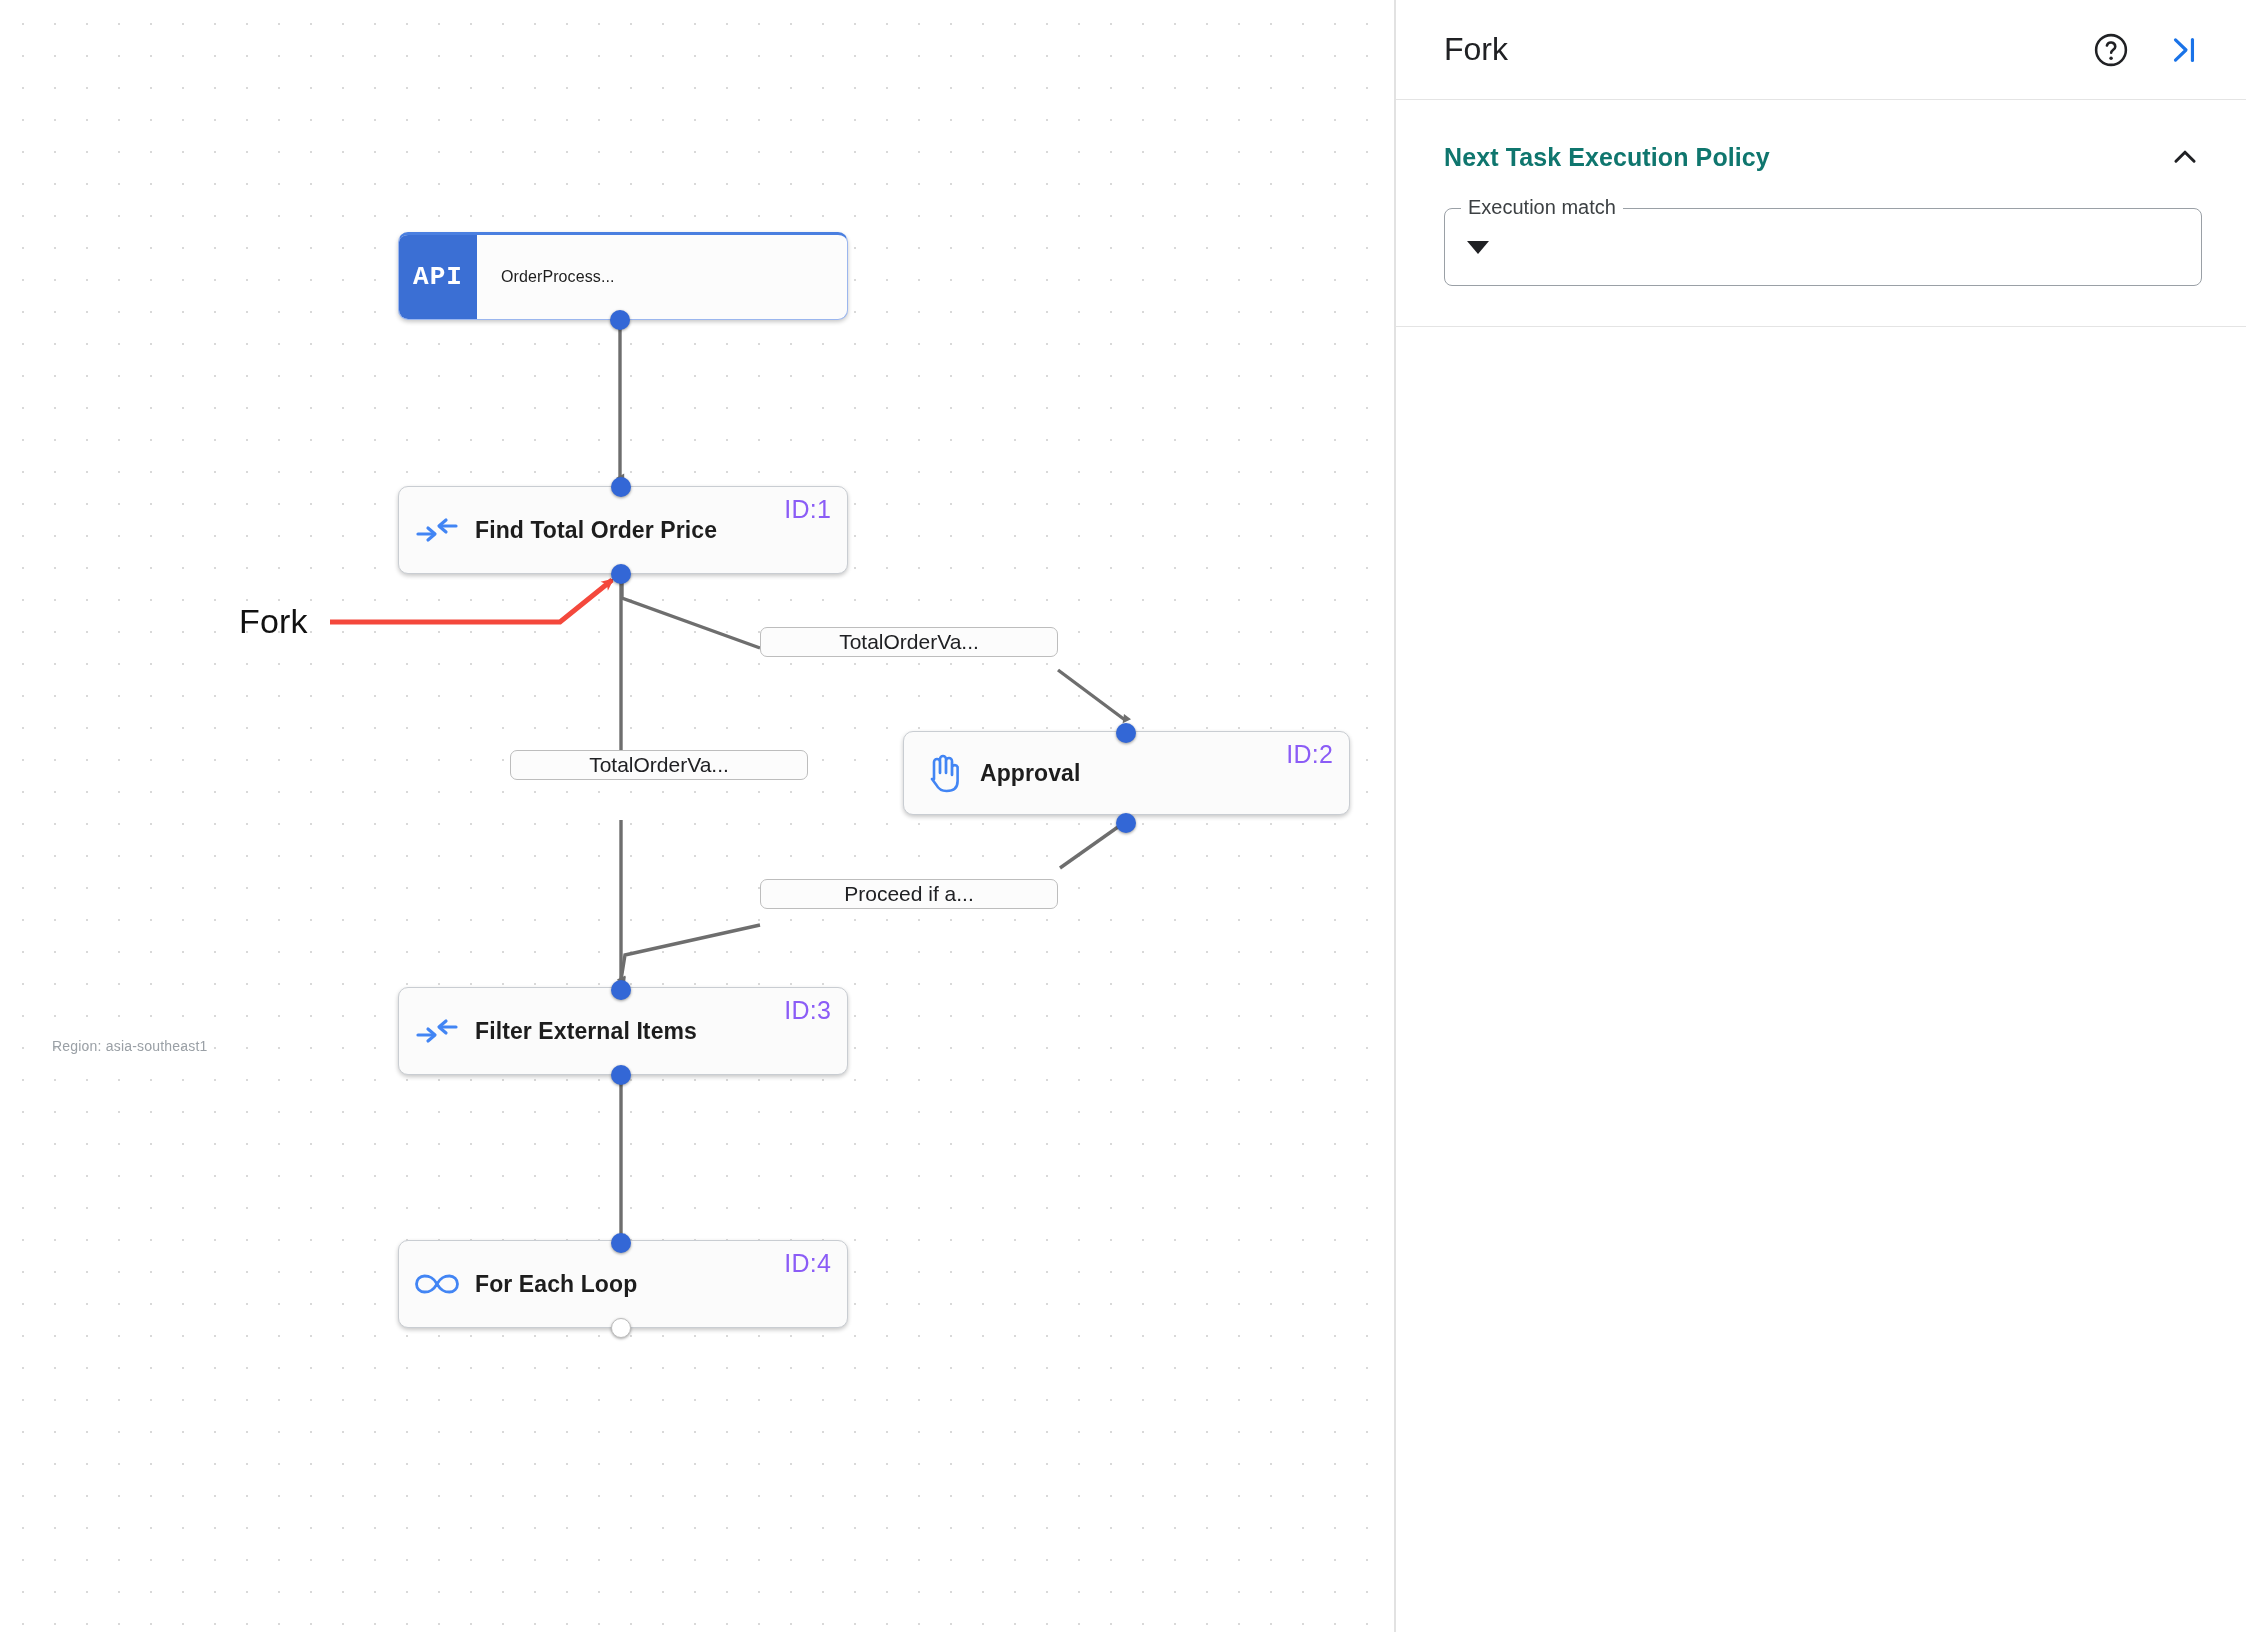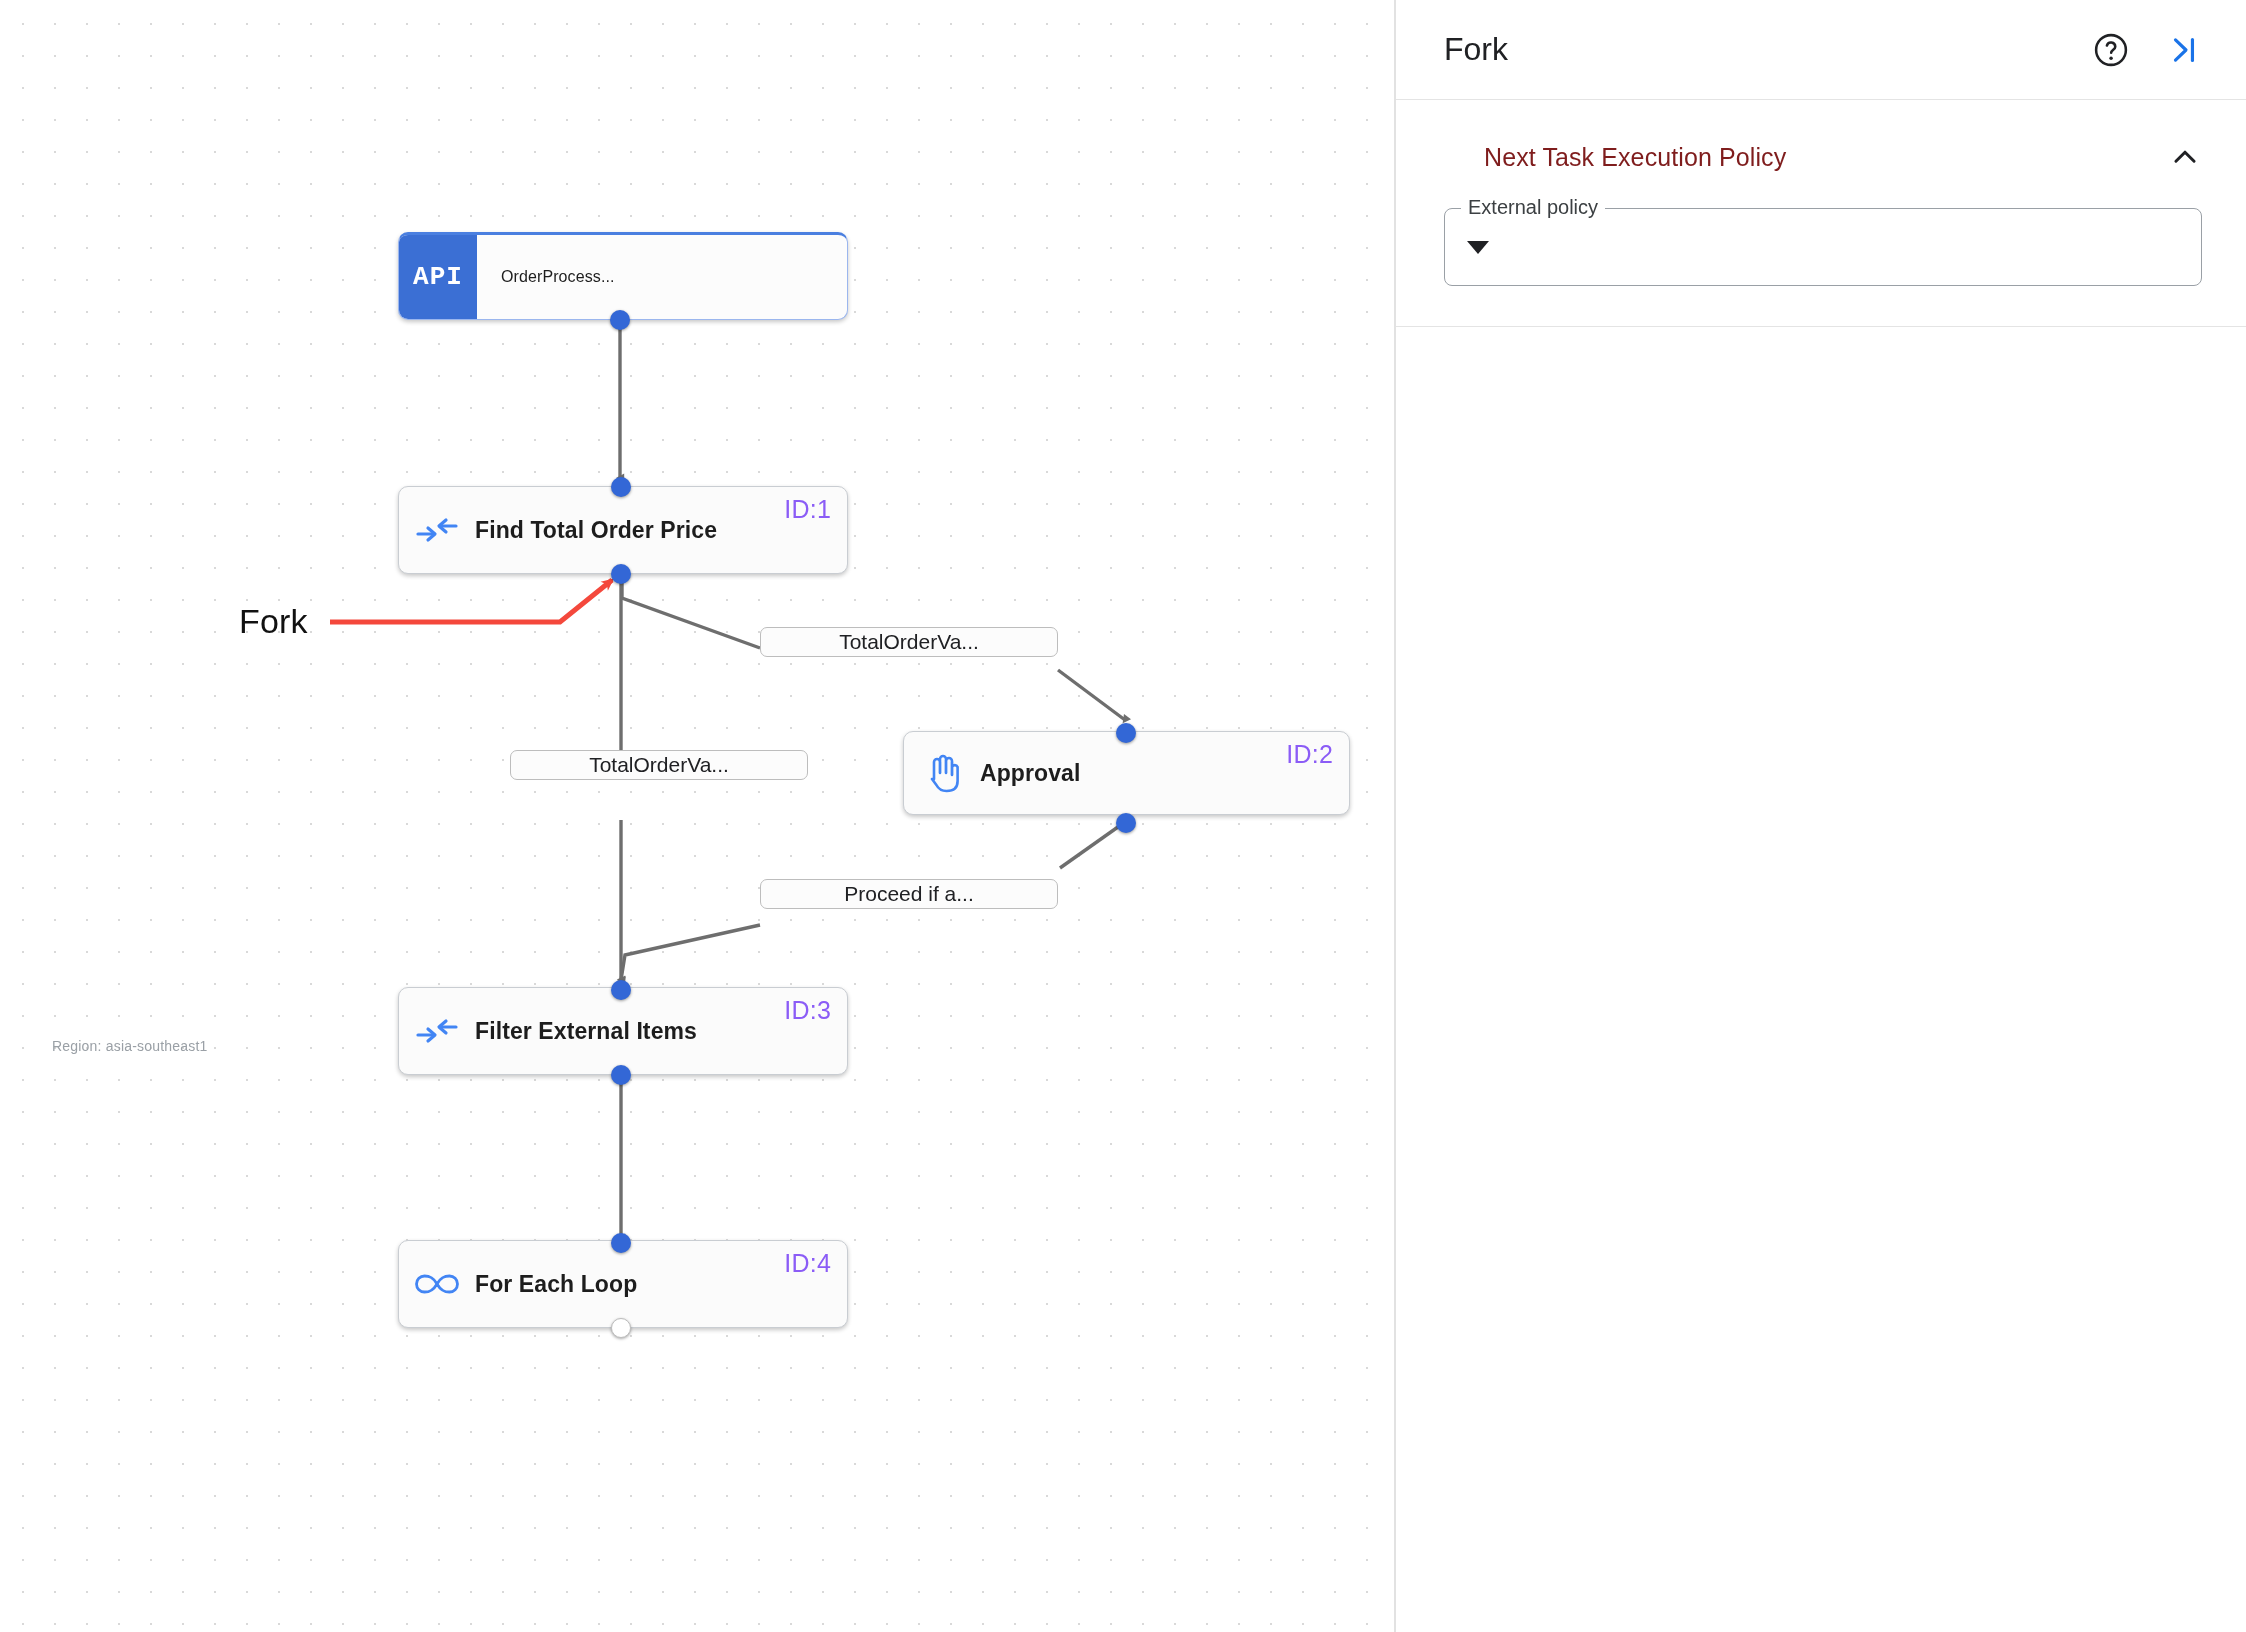--- a/index.html
+++ b/index.html
@@ -167,24 +167,23 @@
     padding: 40px 44px 40px 48px;
     border-bottom: 1.5px solid #e4e4e4;
   }
   .section-head {
     display:flex; align-items:center; justify-content:space-between;
     margin-bottom: 34px;
     cursor: pointer;
   }
   .section-title {
     font-size: 25px;
-    font-weight: 400;
-    color: #7f1d1d;
+    font-weight: 700;
+    color: #0f766e;
     letter-spacing: .1px;
-    margin-left: 40px;
   }
   .chev { color:#202124; display:flex; align-items:center; }
 
   
   .mdc-select {
     position: relative;
     height: 78px;
     border: 1.5px solid #9aa0a6;
     border-radius: 8px;
     display: flex;
@@ -348,19 +347,19 @@
       <div class="section-head">
         <div class="section-title">Next Task Execution Policy</div>
         <div class="chev">
           <svg width="34" height="34" viewBox="0 0 24 24" fill="none">
             <path d="M5.6,15 L12,8.6 L18.4,15" stroke="#202124" stroke-width="2.1" fill="none" stroke-linecap="round" stroke-linejoin="round"></path>
           </svg>
         </div>
       </div>
 
       <div class="mdc-select">
-        <span class="float-label">External policy</span>
+        <span class="float-label">Execution match</span>
         <span class="caret"></span>
       </div>
     </div>
 
   </div>
 </div>
 
 </body></html>

